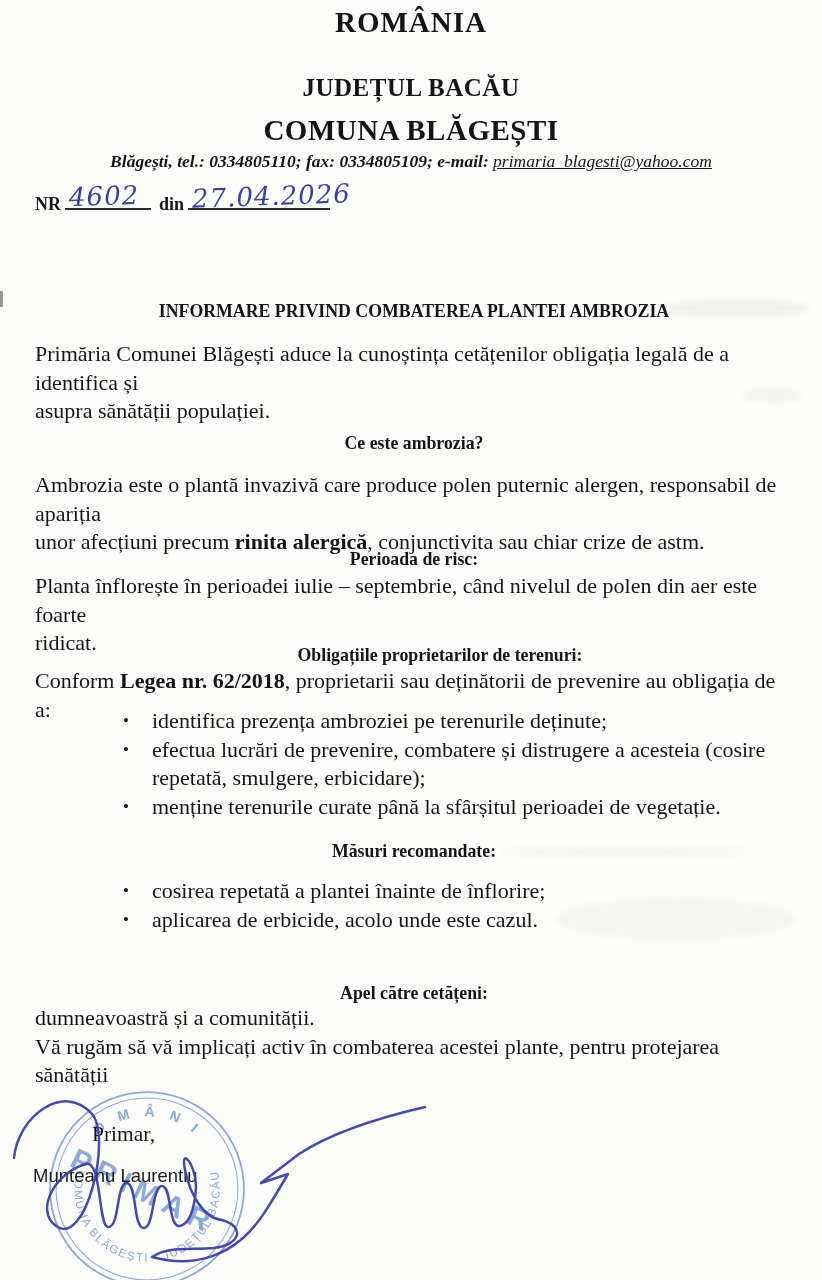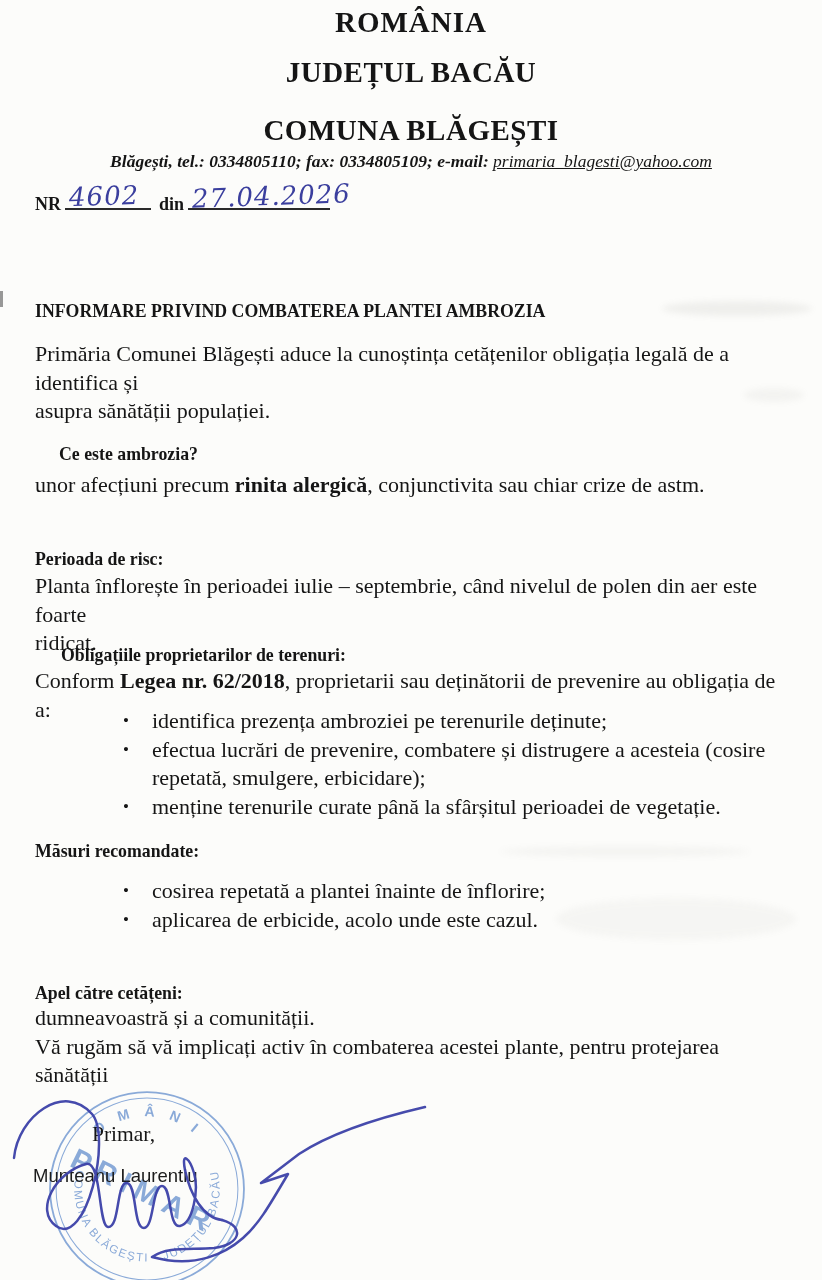--- a/index.html
+++ b/index.html
@@ -4,43 +4,43 @@
 <style>
   html,body{margin:0;padding:0;background:#e8e8e8;}
   #page{
     position:relative;width:822px;height:1280px;margin:0 auto;
     background:#fcfcfa;overflow:hidden;
     font-family:"Liberation Serif",serif;color:#151515;
   }
   
   .hdr{position:absolute;left:0;width:100%;text-align:center;font-weight:bold;white-space:nowrap;}
   #h-country{top:6px;font-size:29px;letter-spacing:1px;}
-  #h-county{top:56px;font-size:29px;letter-spacing:.5px;}
+  #h-county{top:74px;font-size:25px;letter-spacing:.5px;}
   #h-commune{top:114px;font-size:29px;letter-spacing:.5px;}
   #h-contact{top:151px;font-size:17.5px;font-weight:bold;font-style:italic;}
   #h-contact .email{font-weight:normal;text-decoration:underline;}
   
   #nr-row{position:absolute;left:35px;top:188px;font-size:18px;font-weight:bold;}
   .fill-line{position:relative;display:inline-block;border-bottom:2px solid #2a2a2a;height:20px;vertical-align:baseline;}
   #nr-fill{width:86px;margin-left:4px;}
   #date-fill{width:142px;margin-left:4px;}
   .hand{
     position:absolute;left:4px;bottom:-3px;
     font-family:"DejaVu Serif",serif;font-style:italic;
     font-size:26px;font-weight:normal;color:#3b3f9e;
     letter-spacing:1px;transform:rotate(-2deg);white-space:nowrap;
   }
   #din-label{margin-left:8px;}
   
   .blk{position:absolute;left:35px;width:758px;font-size:22px;line-height:28.6px;}
   .bold{font-weight:bold;}
-  h2.blk,.heading{font-weight:bold;font-size:17.8px;margin:0;}
+  h2.blk,.heading{font-weight:bold;font-size:17.8px;margin:0;text-align:center;}
   #doc-title{top:297px;}
   #p-intro{top:340px;}
-  #h-what{top:440px;margin-left:24px;}
+  #h-what{top:429px;}
   #p-what{top:471px;}
   #h-risk{top:545px;}
   #p-risk{top:572px;}
   #h-oblig{top:641px;margin-left:26px;}
   #p-oblig{top:667px;}
   #ul-oblig{top:707px;}
   #h-meas{top:837px;}
   #ul-meas{top:877px;}
   #h-appeal{top:979px;}
   #p-appeal{top:1004px;}
@@ -76,20 +76,21 @@
 
   <h2 class="blk heading" id="doc-title">INFORMARE PRIVIND COMBATEREA PLANTEI AMBROZIA</h2>
 
   <div class="blk" id="p-intro">
     <div><span>Primăria Comunei Blăgești aduce la cunoștința cetățenilor obligația legală de a identifica și</span></div>
     <div><span>asupra sănătății populației.</span></div>
   </div>
 
   <div class="blk heading" id="h-what">Ce este ambrozia?</div>
   <div class="blk" id="p-what">
+    <div><span>Ambrozia este o plantă invazivă care produce polen puternic alergen, responsabil de apariția</span></div>
     <div><span>unor afecțiuni precum </span><span class="bold">rinita alergică</span><span>, conjunctivita sau chiar crize de astm.</span></div>
   </div>
 
   <div class="blk heading" id="h-risk">Perioada de risc:</div>
   <div class="blk" id="p-risk">
     <div><span>Planta înflorește în perioadei iulie – septembrie, când nivelul de polen din aer este foarte</span></div>
     <div><span>ridicat.</span></div>
   </div>
 
   <div class="blk heading" id="h-oblig">Obligațiile proprietarilor de terenuri:</div>

